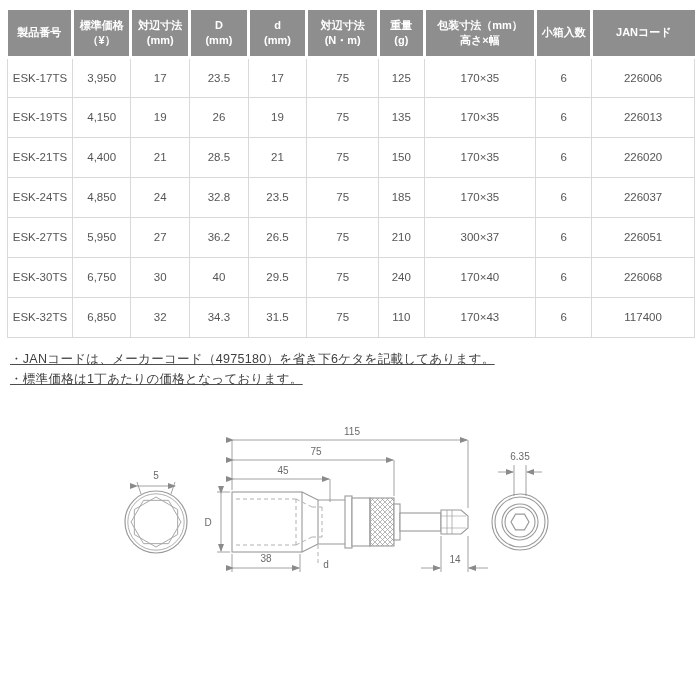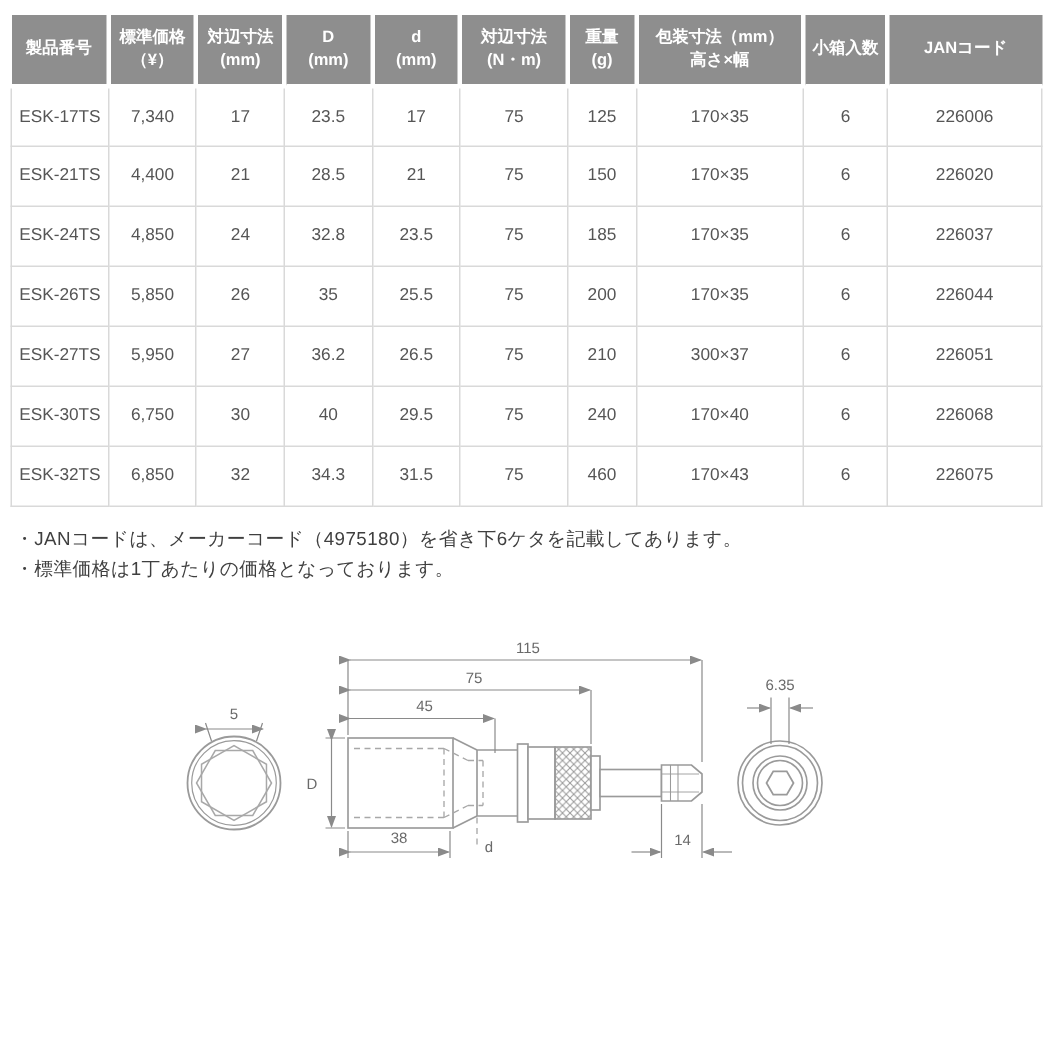--- a/index.html
+++ b/index.html
@@ -16,21 +16,21 @@
   }
   table.spec thead th:first-child { border-left:none; }
   table.spec tbody td {
     border:1px solid #d9d9d9; background:#ffffff; color:#555555;
     font-size:11.5px; text-align:center; vertical-align:middle; height:40px; padding:2px;
   }
   .c1{width:9.4%} .c2{width:8.5%} .c3{width:8.5%} .c4{width:8.5%} .c5{width:8.5%}
   .c6{width:10.4%} .c7{width:6.6%} .c8{width:16.2%} .c9{width:8.1%} .c10{width:14.9%}
 
   
-  .notes { margin:11px 0 0 10px; }
+  .notes { margin:11px 0 0 10px;text-decoration:underline; }
   .note { font-size:12.5px; color:#3f3f3f; line-height:1.65; letter-spacing:0.3px; }
 
   
   .diagram-wrap { margin-top:22px; }
   svg text { font-family:"Liberation Sans","DejaVu Sans",sans-serif; font-size:10px; fill:#6a6a6a; }
 </style>
 </head>
 <body>
 
 <div class="page">
@@ -85,29 +85,41 @@
             <div>小箱入数</div>
           </th>
           <th>
             <div>JANコード</div>
           </th>
         </tr>
     </thead>
     <tbody id="tbody-rows">
         <tr>
           <td>ESK-17TS</td>
-          <td>7,340</td>
+          <td>3,950</td>
           <td>17</td>
           <td>23.5</td>
           <td>17</td>
           <td>75</td>
           <td>125</td>
           <td>170×35</td>
           <td>6</td>
           <td>226006</td>
+        </tr>
+        <tr>
+          <td>ESK-19TS</td>
+          <td>4,150</td>
+          <td>19</td>
+          <td>26</td>
+          <td>19</td>
+          <td>75</td>
+          <td>135</td>
+          <td>170×35</td>
+          <td>6</td>
+          <td>226013</td>
         </tr>
         <tr>
           <td>ESK-21TS</td>
           <td>4,400</td>
           <td>21</td>
           <td>28.5</td>
           <td>21</td>
           <td>75</td>
           <td>150</td>
           <td>170×35</td>
@@ -120,32 +132,20 @@
           <td>24</td>
           <td>32.8</td>
           <td>23.5</td>
           <td>75</td>
           <td>185</td>
           <td>170×35</td>
           <td>6</td>
           <td>226037</td>
         </tr>
         <tr>
-          <td>ESK-26TS</td>
-          <td>5,850</td>
-          <td>26</td>
-          <td>35</td>
-          <td>25.5</td>
-          <td>75</td>
-          <td>200</td>
-          <td>170×35</td>
-          <td>6</td>
-          <td>226044</td>
-        </tr>
-        <tr>
           <td>ESK-27TS</td>
           <td>5,950</td>
           <td>27</td>
           <td>36.2</td>
           <td>26.5</td>
           <td>75</td>
           <td>210</td>
           <td>300×37</td>
           <td>6</td>
           <td>226051</td>
@@ -162,24 +162,24 @@
           <td>6</td>
           <td>226068</td>
         </tr>
         <tr>
           <td>ESK-32TS</td>
           <td>6,850</td>
           <td>32</td>
           <td>34.3</td>
           <td>31.5</td>
           <td>75</td>
-          <td>460</td>
+          <td>110</td>
           <td>170×43</td>
           <td>6</td>
-          <td>226075</td>
+          <td>117400</td>
         </tr>
       </tbody>
   </table>
 
   <div class="notes">
     <div class="note">・JANコードは、メーカーコード（4975180）を省き下6ケタを記載してあります。</div>
     <div class="note">・標準価格は1丁あたりの価格となっております。</div>
   </div>
 
   <div class="diagram-wrap">

